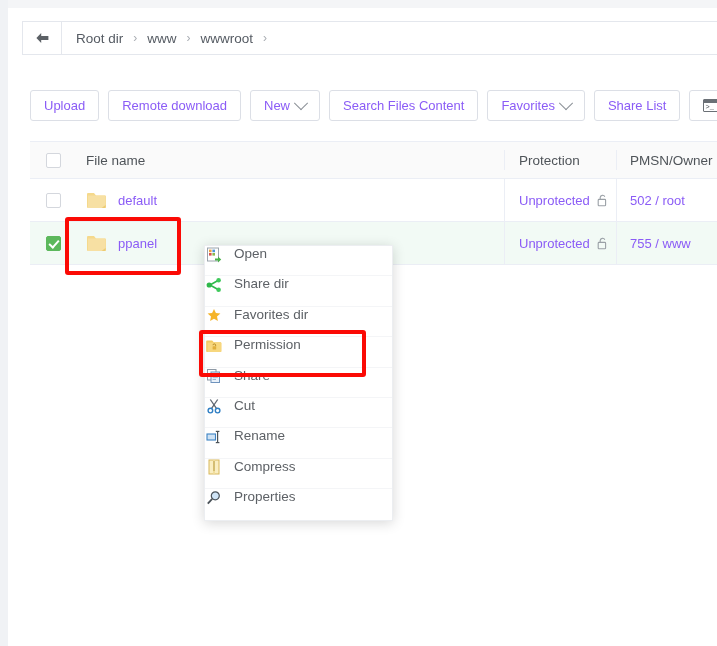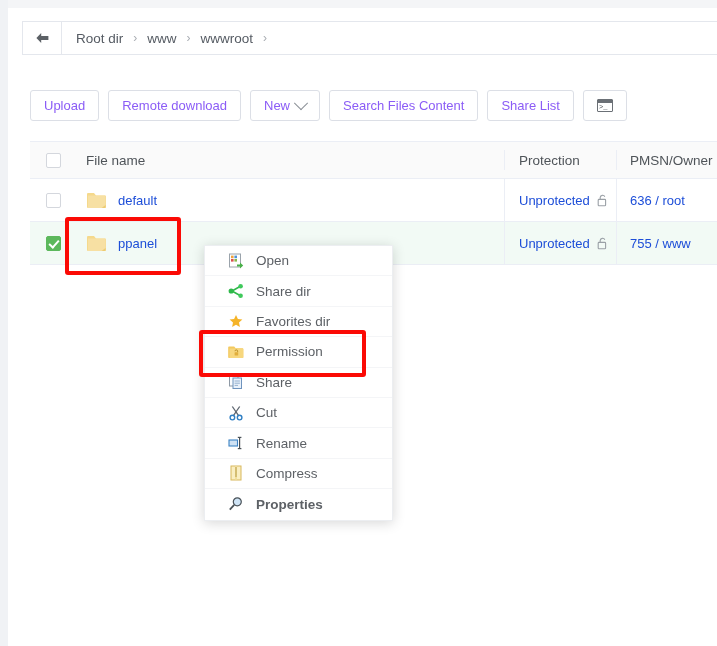--- a/index.html
+++ b/index.html
@@ -196,21 +196,21 @@
     align-items: center;
     border-left: 1px solid #ebeef5;
     height: 100%;
   }
   .th-text {
     color: #4f5459;
     font-size: 13.5px;
     white-space: nowrap;
   }
   .cell-text {
-    color: #1d4ed8;
+    color: #8b5cf6;
     font-size: 13px;
     white-space: nowrap;
   }
   .cbox {
     width: 15px; height: 15px;
     border: 1px solid #d4d7dd;
     border-radius: 2px;
     background: #fff;
     box-sizing: border-box;
     cursor: pointer;
@@ -245,28 +245,27 @@
     width: 189px;
     background: #fff;
     border: 1px solid #eceef1;
     box-shadow: 0 2px 12px rgba(0,0,0,0.16);
     box-sizing: border-box;
     padding: 0;
   }
   .ctx-item {
     height: 30.4px;
     display: flex;
-    align-items: center;
-    padding-left: 22px;
+    align-items: flex-start;
     gap: 12px;
     cursor: pointer;
     border-bottom: 1px solid #f4f5f7;
     box-sizing: border-box;
   }
-  .ctx-item:last-child { border-bottom: none; font-weight: bold; }
+  .ctx-item:last-child { border-bottom: none; }
   .ctx-label {
     color: #5d6166;
     font-size: 13.5px;
     white-space: nowrap;
   }
   .ctx-ico {
     width: 17px; height: 17px;
     flex: none;
     display: flex;
     align-items: center;
@@ -314,20 +313,24 @@
     </button>
     <button class="tb-btn">
       <span>Remote download</span>
     </button>
     <button class="tb-btn">
       <span>New</span>
       <span class="caret"></span>
     </button>
     <button class="tb-btn">
       <span>Search Files Content</span>
+    </button>
+    <button class="tb-btn">
+      <span>Favorites</span>
+      <span class="caret"></span>
     </button>
     <button class="tb-btn">
       <span>Share List</span>
     </button>
     <button class="tb-btn">
       <span class="term-ico"></span>
 
     </button>
   </div>
 
@@ -364,21 +367,21 @@
         <span class="cell-text">default</span>
       </div>
       <div class="c-prot">
         <span class="cell-text">Unprotected</span>
         <svg class="lock-ico" width="12" height="13" viewBox="0 0 12 13">
           <path d="M3.2 5.2 V3.4 a2.4 2.4 0 0 1 4.6 -0.6" fill="none" stroke="#9aa0a6" stroke-width="1.1"></path>
           <rect x="1.2" y="5.4" width="7.4" height="6.4" rx="0.8" fill="none" stroke="#9aa0a6" stroke-width="1.1"></rect>
         </svg>
       </div>
       <div class="c-own">
-        <span class="cell-text">636 / root</span>
+        <span class="cell-text">502 / root</span>
       </div>
 
     </div>
 
     <div class="row selected">
       <div class="c-check">
         <span class="cbox checked"></span>
       </div>
       <div class="c-name">
         <span class="folder">

